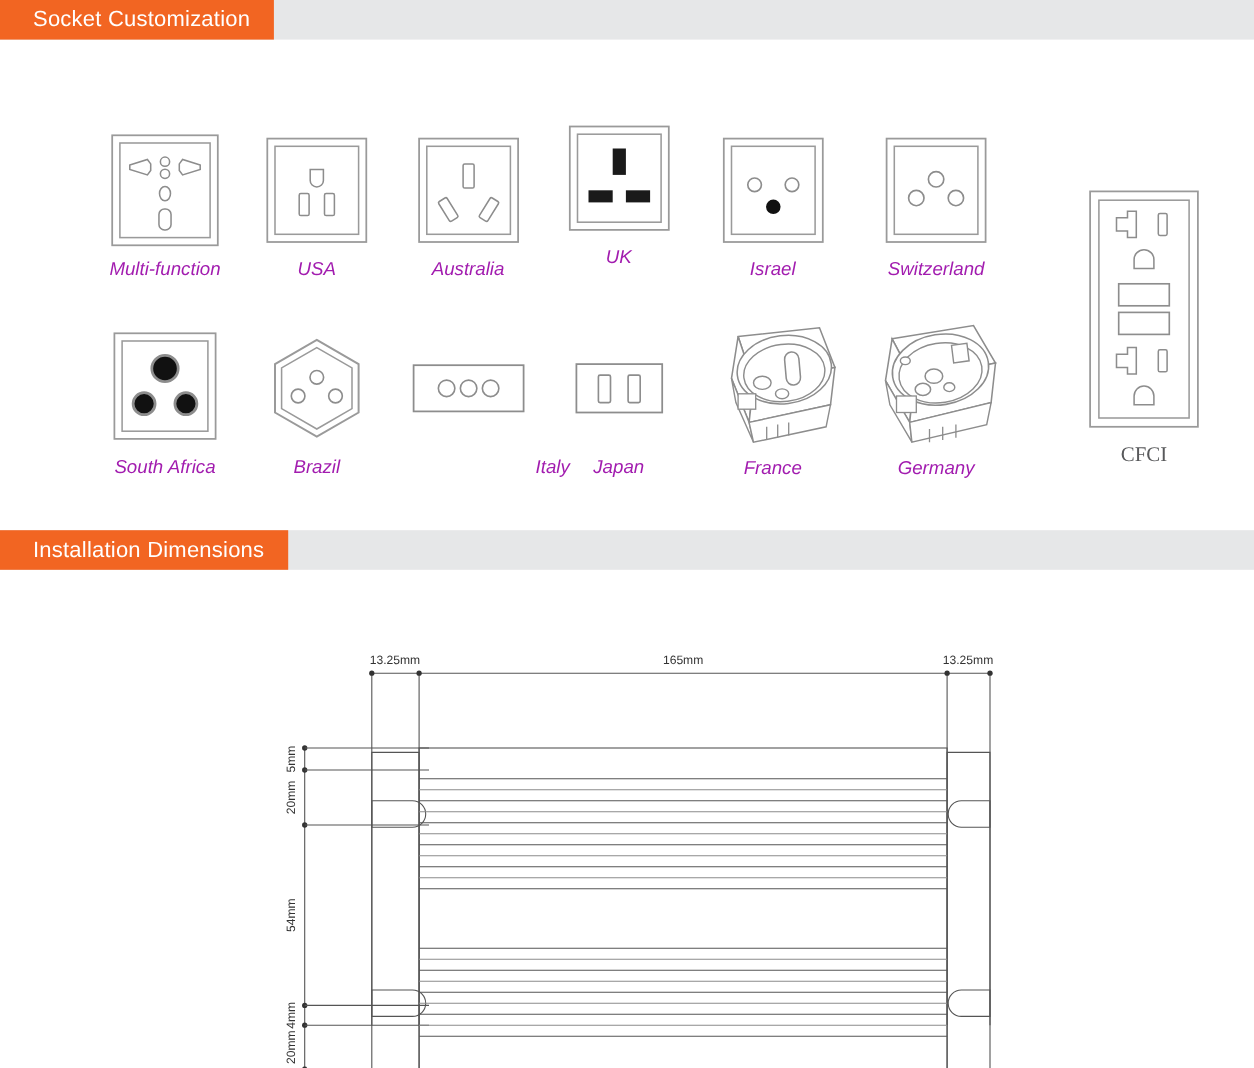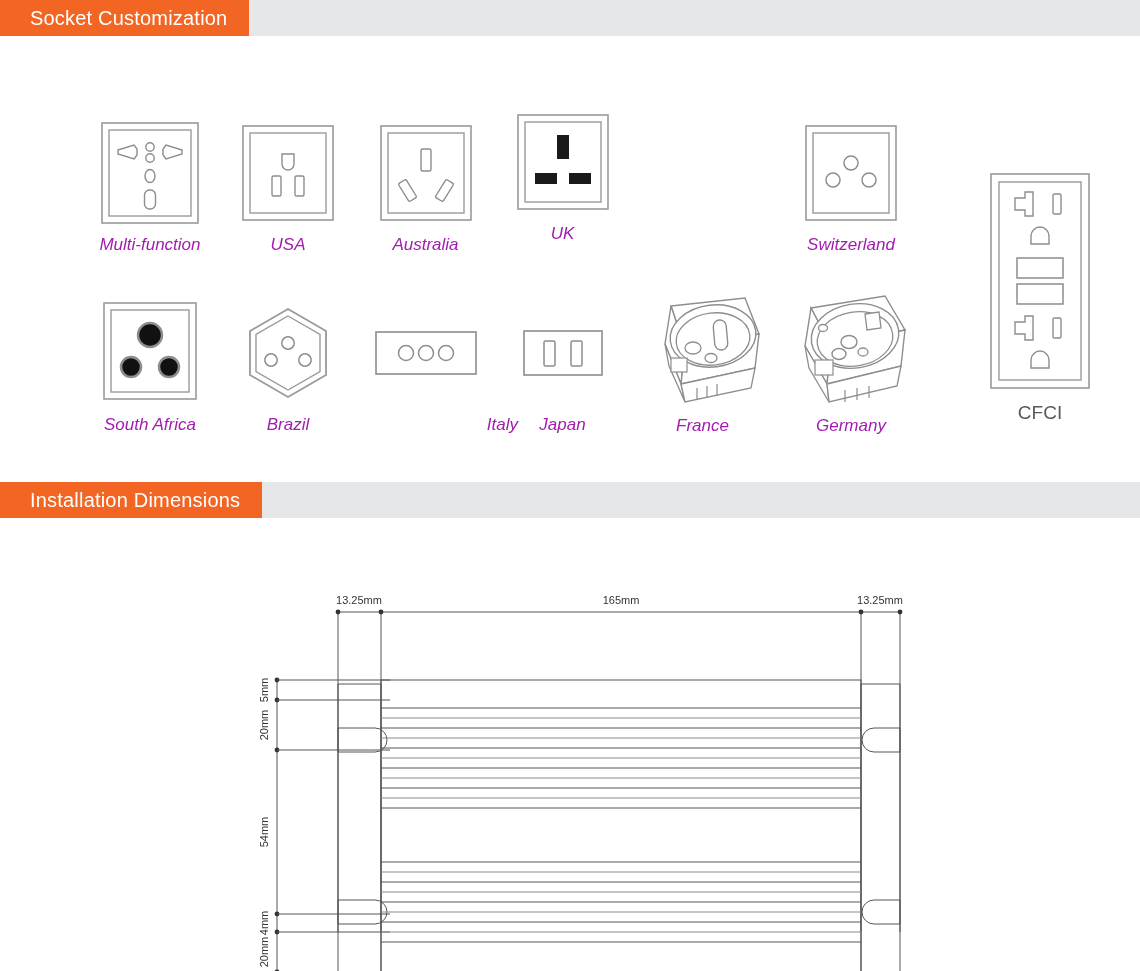--- a/index.html
+++ b/index.html
@@ -69,20 +69,21 @@
     position: absolute;
     left: 940px;
     top: 110px;
     width: 200px;
     text-align: center;
   }
   .cfci-label {
     margin-top: 8px;
     font-size: 19px;
     color: #58595b;
+    font-family: Liberation Serif, serif;
   }
 
   
   .drawing-section {
     position: relative;
     width: 100%;
     height: 470px;
     background: #ffffff;
   }
   .drawing-svg { display: block; }
@@ -152,20 +153,32 @@
             <rect x="2" y="2" width="90" height="94" fill="#fff" stroke="#9a9a9a" stroke-width="1.6"></rect>
             <rect x="9" y="9" width="76" height="80" fill="#fff" stroke="#9a9a9a" stroke-width="1.4"></rect>
             <rect x="41" y="22" width="12" height="24" fill="#1a1a1a"></rect>
             <rect x="19" y="60" width="22" height="11" fill="#1a1a1a"></rect>
             <rect x="53" y="60" width="22" height="11" fill="#1a1a1a"></rect>
           </svg>
         </div>
         <div class="socket-label">UK</div>
       </div>
 
+      <div class="socket-cell" style="left:630px; top:55px; width:145px;">
+        <div class="socket-art">
+          <svg width="94" height="98" viewBox="0 0 94 98">
+            <rect x="2" y="2" width="90" height="94" fill="#fff" stroke="#9a9a9a" stroke-width="1.6"></rect>
+            <rect x="9" y="9" width="76" height="80" fill="#fff" stroke="#9a9a9a" stroke-width="1.4"></rect>
+            <circle cx="30" cy="44" r="6.2" fill="#fff" stroke="#8d8d8d" stroke-width="1.5"></circle>
+            <circle cx="64" cy="44" r="6.2" fill="#fff" stroke="#8d8d8d" stroke-width="1.5"></circle>
+            <circle cx="47" cy="64" r="6.6" fill="#111111"></circle>
+          </svg>
+        </div>
+        <div class="socket-label">Israel</div>
+      </div>
 
       <div class="socket-cell" style="left:762px; top:55px; width:178px;">
         <div class="socket-art">
           <svg width="94" height="98" viewBox="0 0 94 98">
             <rect x="2" y="2" width="90" height="94" fill="#fff" stroke="#9a9a9a" stroke-width="1.6"></rect>
             <rect x="9" y="9" width="76" height="80" fill="#fff" stroke="#9a9a9a" stroke-width="1.4"></rect>
             <circle cx="47" cy="39" r="7" fill="#fff" stroke="#8d8d8d" stroke-width="1.5"></circle>
             <circle cx="29" cy="56" r="7" fill="#fff" stroke="#8d8d8d" stroke-width="1.5"></circle>
             <circle cx="65" cy="56" r="7" fill="#fff" stroke="#8d8d8d" stroke-width="1.5"></circle>
           </svg>

